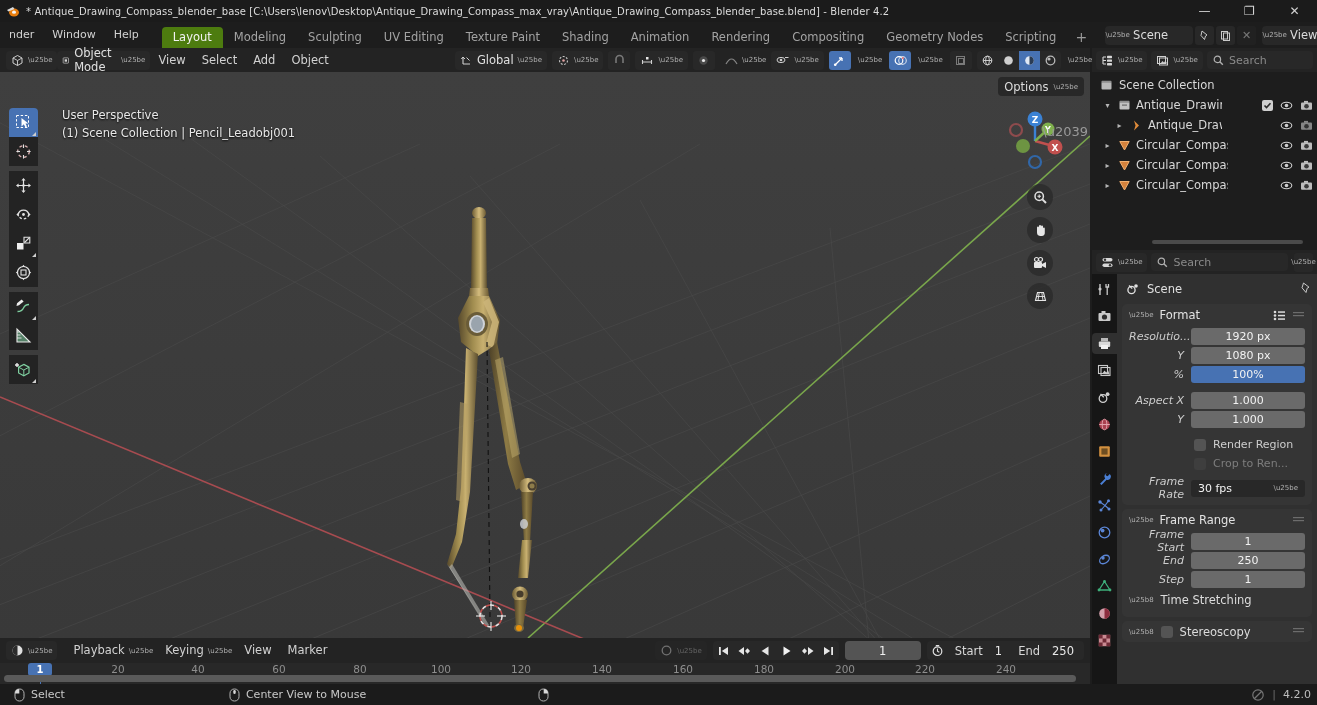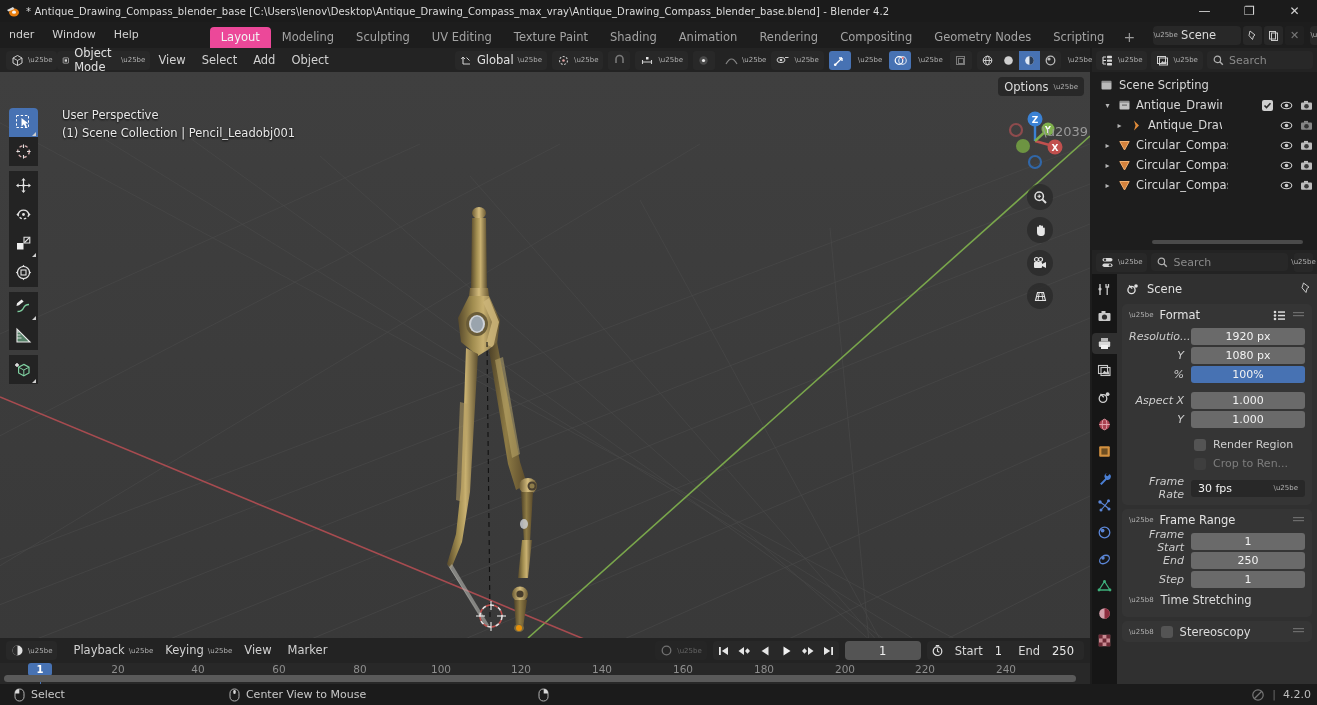--- a/index.html
+++ b/index.html
@@ -29,21 +29,21 @@
   .topbar {
     position: absolute; top: 22px; left: 0; width: 1317px; height: 26px;
     background: #1d1d1d; display: flex; align-items: center; padding-left: 0px;
   }
   .menu-item { padding: 0 9px; height: 20px; line-height: 20px; color: #d2d2d2; font-size: 11px; border-radius: 3px; }
   .wstabs { display: flex; align-items: flex-end; height: 26px; margin-left: 14px; }
   .wstab {
     padding: 0 11px; height: 21px; line-height: 21px; font-size: 11.5px;
     color: #a3a3a3; border-radius: 4px 4px 0 0; white-space: nowrap;
   }
-  .wstab.active { background: #ec4899; color: #f2f2f2; margin-left: 48px; }
+  .wstab.active { background: #4d7c0f; color: #f2f2f2; }
   .ws-plus { color: #9a9a9a; padding: 0 8px; height: 21px; line-height: 20px; font-size: 14px; }
 
   .scene-block { margin-left: 10px; display: flex; align-items: center; gap: 0; }
   .ctl { display: flex; align-items: center; background: #282828; border-radius: 4px; height: 19px; }
   .ctl-ico { width: 24px; display: flex; align-items: center; justify-content: center; gap:1px; }
   .ctl-name { padding: 0 8px 0 4px; font-size: 11.5px; color: #dcdcdc; min-width: 64px; }
   .mini-btn { width: 19px; height: 19px; display: flex; align-items: center; justify-content: center;
               background: #282828; border-radius: 3px; margin-left: 2px; }
   .mini-btn.dim { opacity: .45; }
   .chev { font-size: 7px; color: #b0b0b0; }
@@ -728,21 +728,21 @@
         <span class="search-ph">Search</span>
       </div>
     </div>
     <div class="ol-rows">
 
       <div class="ol-row" style="padding-left:8px">
         <svg width="13" height="13" viewBox="0 0 13 13" style="margin-right:6px">
           <rect x="1.5" y="3" width="10" height="7.5" rx="1" fill="#b9b9b9"></rect>
           <rect x="1.5" y="1.8" width="10" height="2" rx=".6" fill="#8f8f8f"></rect>
         </svg>
-        <span class="nm">Scene Scripting</span>
+        <span class="nm">Scene Collection</span>
       </div>
 
       <div class="ol-row" style="padding-left:10px">
         <span class="disc">▾</span>
         <svg width="13" height="13" viewBox="0 0 13 13" style="margin:0 5px">
           <rect x="1.5" y="3" width="10" height="7.5" rx="1" fill="#c2c2c2"></rect>
           <rect x="1.5" y="1.8" width="10" height="2" rx=".6" fill="#909090"></rect>
           <rect x="4" y="5.5" width="5" height="1.2" fill="#6a6a6a"></rect>
         </svg>
         <span class="nm" style="max-width:86px">Antique_Drawing_C</span>

